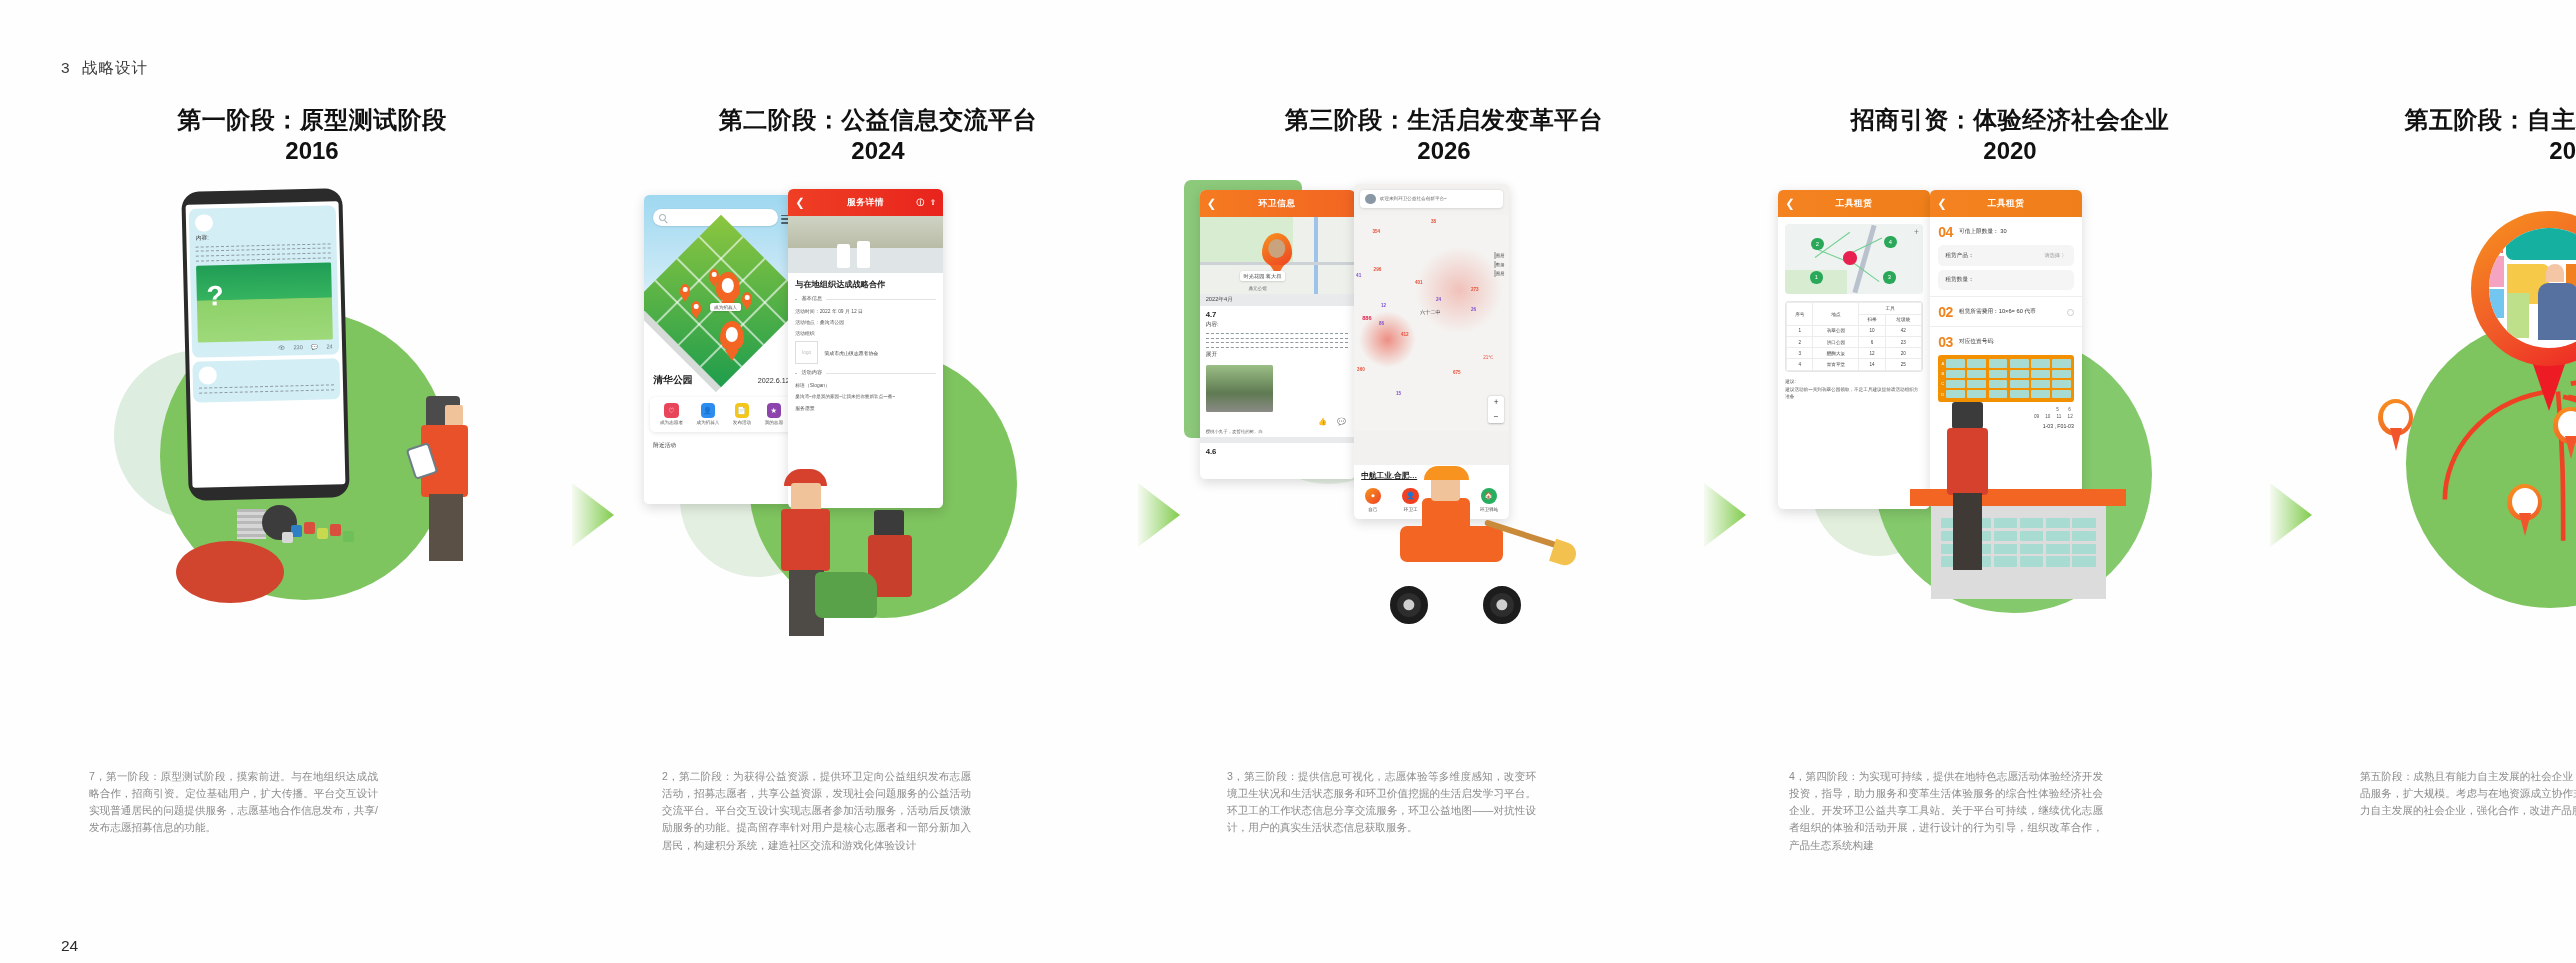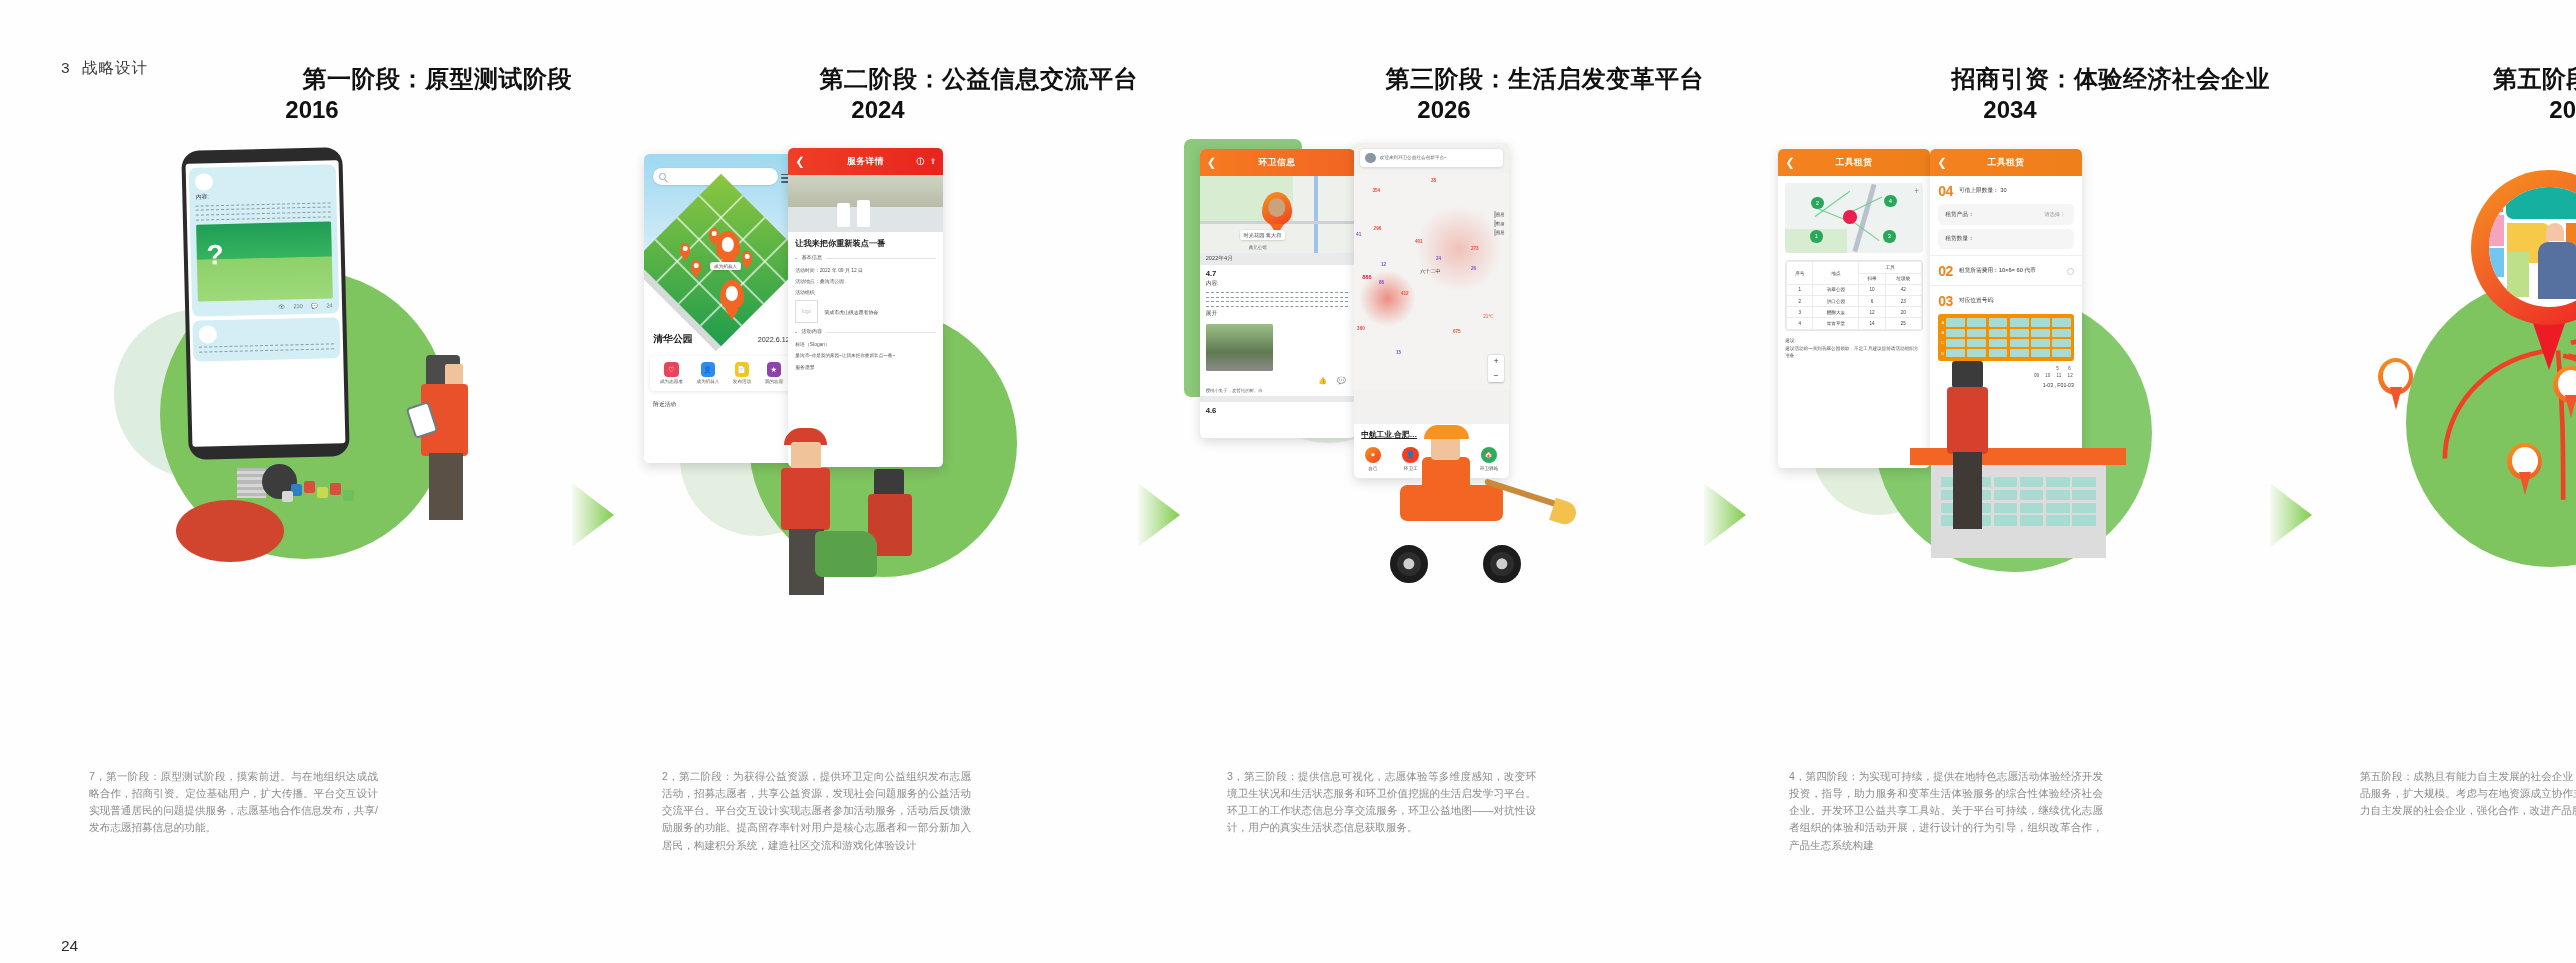--- a/index.html
+++ b/index.html
@@ -38,24 +38,24 @@
   .arrow-grad{
     position:absolute; top:483px; left:0px;
     width:42px;height:64px;
     background:linear-gradient(90deg,rgba(122,201,67,0.06) 0%,rgba(122,201,67,0.95) 100%);
     -webkit-clip-path:polygon(0 0,100% 50%,0 100%);
     clip-path:polygon(0 0,100% 50%,0 100%);
   }
 
   
   .stage-title{
-    text-align:right;
+    text-align:center;
     font-size:24px; font-weight:bold; color:#111;
     letter-spacing:0.5px; line-height:1.32;
-    padding-top:63px;
+    padding-top:104px;
     white-space:nowrap;
   }
   .stage-year{
     text-align:center;
     font-size:24px; font-weight:bold; color:#111;
     line-height:1.28;
   }
 
   
   .art{
@@ -425,21 +425,21 @@
           <span class="rgt">
             <span>ⓘ</span>
             <span>⇧</span>
           </span>
         </div>
         <div class="photo-band">
           <div class="photo-water"></div>
           <div class="ppl" style="left:49px;"></div>
           <div class="ppl" style="left:69px;height:27px;"></div>
         </div>
-        <div class="det-ttl">让我来把你重新装点一番</div>
+        <div class="det-ttl">与在地组织达成战略合作</div>
         <div class="sec-head">
             <span>基本信息</span>
           </div>
         <div class="kv">活动时间：2022 年 09 月 12 日</div>
         <div class="kv">活动地点：桑沟湾公园</div>
         <div class="kv">活动组织</div>
         <div class="org-row">
           <span class="logo-box">logo</span>
           <span>荣成市虎山镇志愿者协会</span>
         </div>
@@ -588,21 +588,21 @@
 
     <div class="stage-copy">3，第三阶段：提供信息可视化，志愿体验等多维度感知，改变环境卫生状况和生活状态服务和环卫价值挖掘的生活启发学习平台。环卫工的工作状态信息分享交流服务，环卫公益地图——对抗性设计，用户的真实生活状态信息获取服务。</div>
   </div>
 
   <div class="arrow-cell">
       <div class="arrow-grad"></div>
     </div>
 
   <div class="stage s4">
     <div class="stage-title">招商引资：体验经济社会企业</div>
-    <div class="stage-year">2034</div>
+    <div class="stage-year">2020</div>
 
     <div class="art">
       <div class="blob blob-mint s4-mint"></div>
       <div class="blob s4-circle"></div>
 
       <div class="mock mock-rent-a">
         <div class="mock-bar bar-orange2">
           <span class="back">❮</span>
           <span>工具租赁</span>
         </div>

